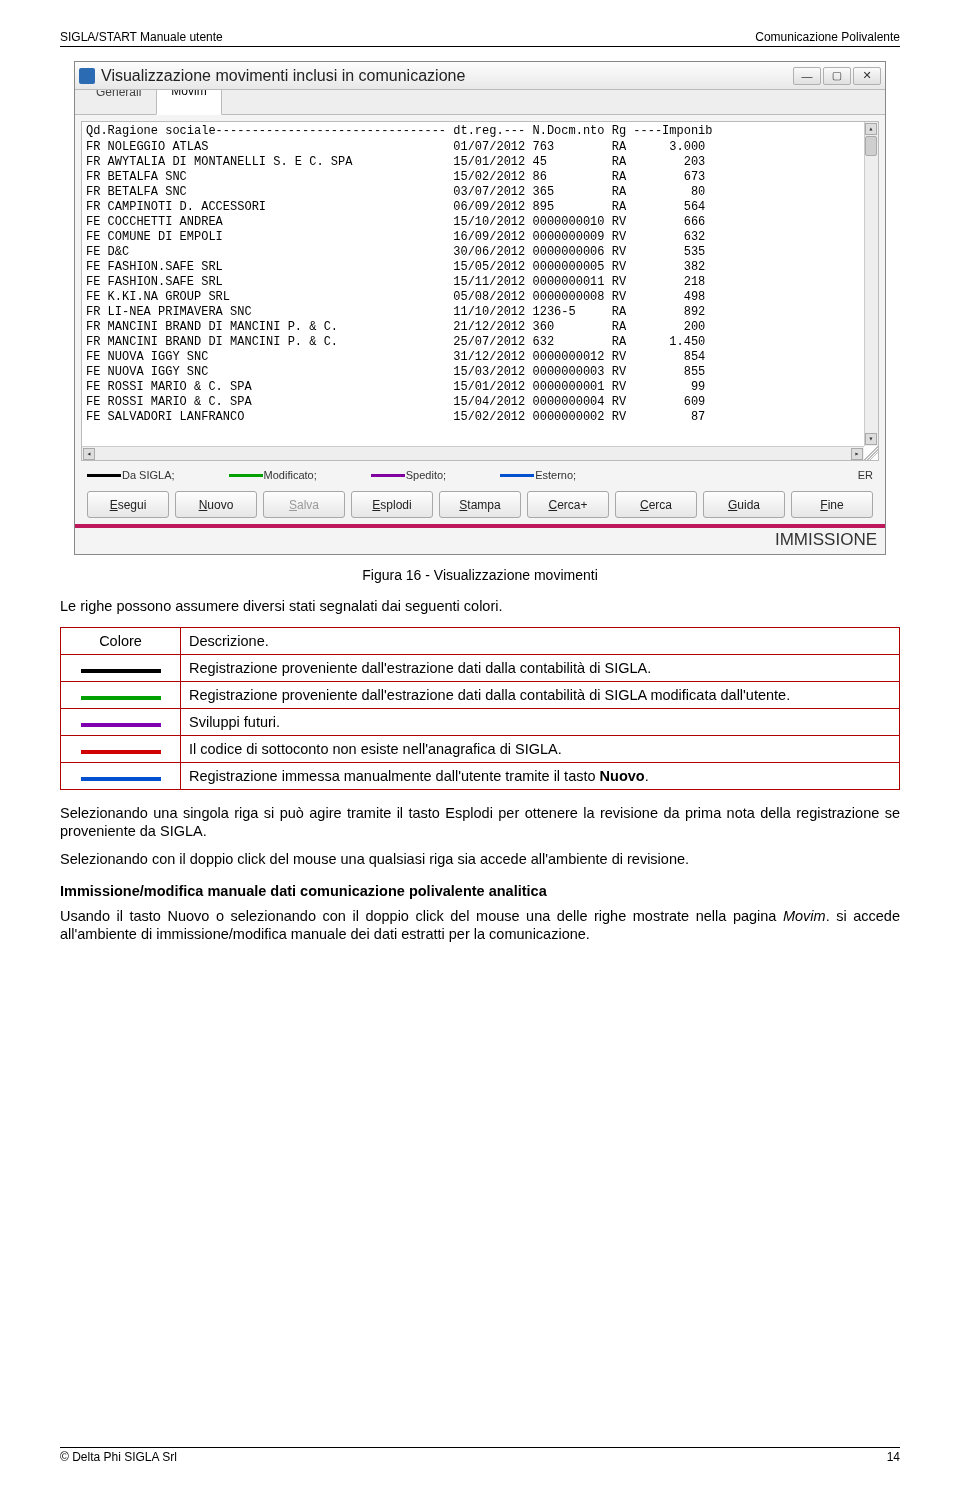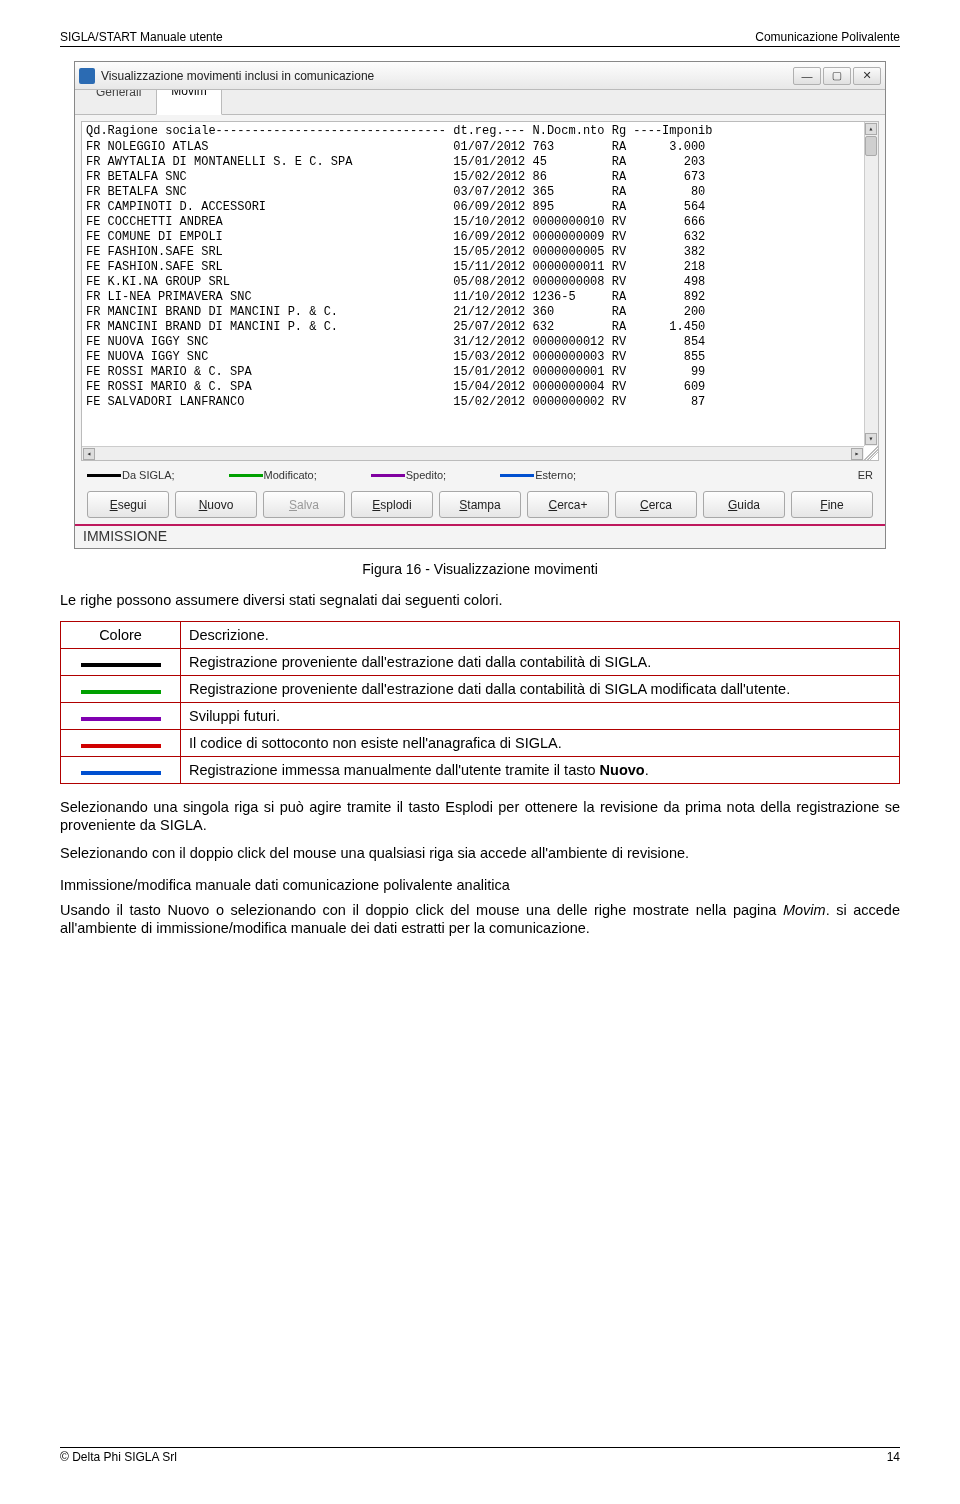--- a/index.html
+++ b/index.html
@@ -38,21 +38,21 @@
     padding: 0 4px;
     position: relative;
   }
   .title-ico {
     width: 16px; height: 16px;
     background: #2b6bb3;
     border-radius: 2px;
     margin-right: 6px;
     display: inline-block;
   }
-  .title-text { font-size: 12px; color: #222; flex: 1; }
+  .title-text { font-size: 16px; color: #222; flex: 1; }
   .win-btns { display: flex; gap: 2px; }
   .win-btn {
     width: 28px; height: 18px;
     border: 1px solid #b0b0b0;
     border-radius: 2px;
     background: linear-gradient(#fafafa,#e0e0e0);
     display: flex; align-items: center; justify-content: center;
     font-size: 11px;
     color: #333;
   }
@@ -142,42 +142,43 @@
     border-radius: 3px;
     background: linear-gradient(#fefefe,#e6e6e6);
     font-size: 12px;
     display: flex; align-items: center; justify-content: center;
     text-align: center;
     color: #222;
   }
   .btn.disabled { color: #999; }
   .status-row {
     padding: 2px 8px 4px 8px;
-    font-size: 14px;
+    font-size: 17px;
     color: #333;
-    border-top: 2px solid #be185d;
+    border-top: 4px solid #be185d;
+    text-align: right;
   }
   
   .caption { text-align: center; font-size: 14px; margin: 10px 0 14px 0; }
   .para { font-size: 14.5px; margin-bottom: 10px; line-height: 1.25; text-align: justify; }
   .para b { font-weight: normal; }
   .color-table {
     width: 100%;
     border-collapse: collapse;
     margin: 12px 0 14px 0;
     font-size: 14.5px;
   }
   .color-table td {
     border: 1px solid #b00000;
     padding: 5px 8px;
     vertical-align: middle;
   }
   .color-table td.cc { width: 120px; text-align: center; }
   .color-bar { width: 80px; height: 4px; display: inline-block; }
-  .section-head { font-weight: normal; font-size: 14.5px; margin: 14px 0 8px 0; }
+  .section-head { font-weight: bold; font-size: 14.5px; margin: 14px 0 8px 0; }
   .ital { font-style: italic; }
   .doc-footer {
     position: absolute;
     bottom: 40px; left: 60px; right: 60px;
     border-top: 1px solid #000;
     padding-top: 2px;
     display: flex; justify-content: space-between;
     font-size: 12px;
   }
 </style>
@@ -206,20 +207,21 @@
   <div class="grid-area">
     <div class="grid-header">Qd.Ragione sociale-------------------------------- dt.reg.--- N.Docm.nto Rg ----Imponib</div>
     <div class="grid-body" id="grid-body">
         <div class="grid-row">FR NOLEGGIO ATLAS                                  01/07/2012 763        RA      3.000</div>
         <div class="grid-row">FR AWYTALIA DI MONTANELLI S. E C. SPA              15/01/2012 45         RA        203</div>
         <div class="grid-row">FR BETALFA SNC                                     15/02/2012 86         RA        673</div>
         <div class="grid-row">FR BETALFA SNC                                     03/07/2012 365        RA         80</div>
         <div class="grid-row">FR CAMPINOTI D. ACCESSORI                          06/09/2012 895        RA        564</div>
         <div class="grid-row">FE COCCHETTI ANDREA                                15/10/2012 0000000010 RV        666</div>
         <div class="grid-row">FE COMUNE DI EMPOLI                                16/09/2012 0000000009 RV        632</div>
+        <div class="grid-row">FE D&amp;C                                             30/06/2012 0000000006 RV        535</div>
         <div class="grid-row">FE FASHION.SAFE SRL                                15/05/2012 0000000005 RV        382</div>
         <div class="grid-row">FE FASHION.SAFE SRL                                15/11/2012 0000000011 RV        218</div>
         <div class="grid-row">FE K.KI.NA GROUP SRL                               05/08/2012 0000000008 RV        498</div>
         <div class="grid-row">FR LI-NEA PRIMAVERA SNC                            11/10/2012 1236-5     RA        892</div>
         <div class="grid-row">FR MANCINI BRAND DI MANCINI P. &amp; C.                21/12/2012 360        RA        200</div>
         <div class="grid-row">FR MANCINI BRAND DI MANCINI P. &amp; C.                25/07/2012 632        RA      1.450</div>
         <div class="grid-row">FE NUOVA IGGY SNC                                  31/12/2012 0000000012 RV        854</div>
         <div class="grid-row">FE NUOVA IGGY SNC                                  15/03/2012 0000000003 RV        855</div>
         <div class="grid-row">FE ROSSI MARIO &amp; C. SPA                            15/01/2012 0000000001 RV         99</div>
         <div class="grid-row">FE ROSSI MARIO &amp; C. SPA                            15/04/2012 0000000004 RV        609</div>

